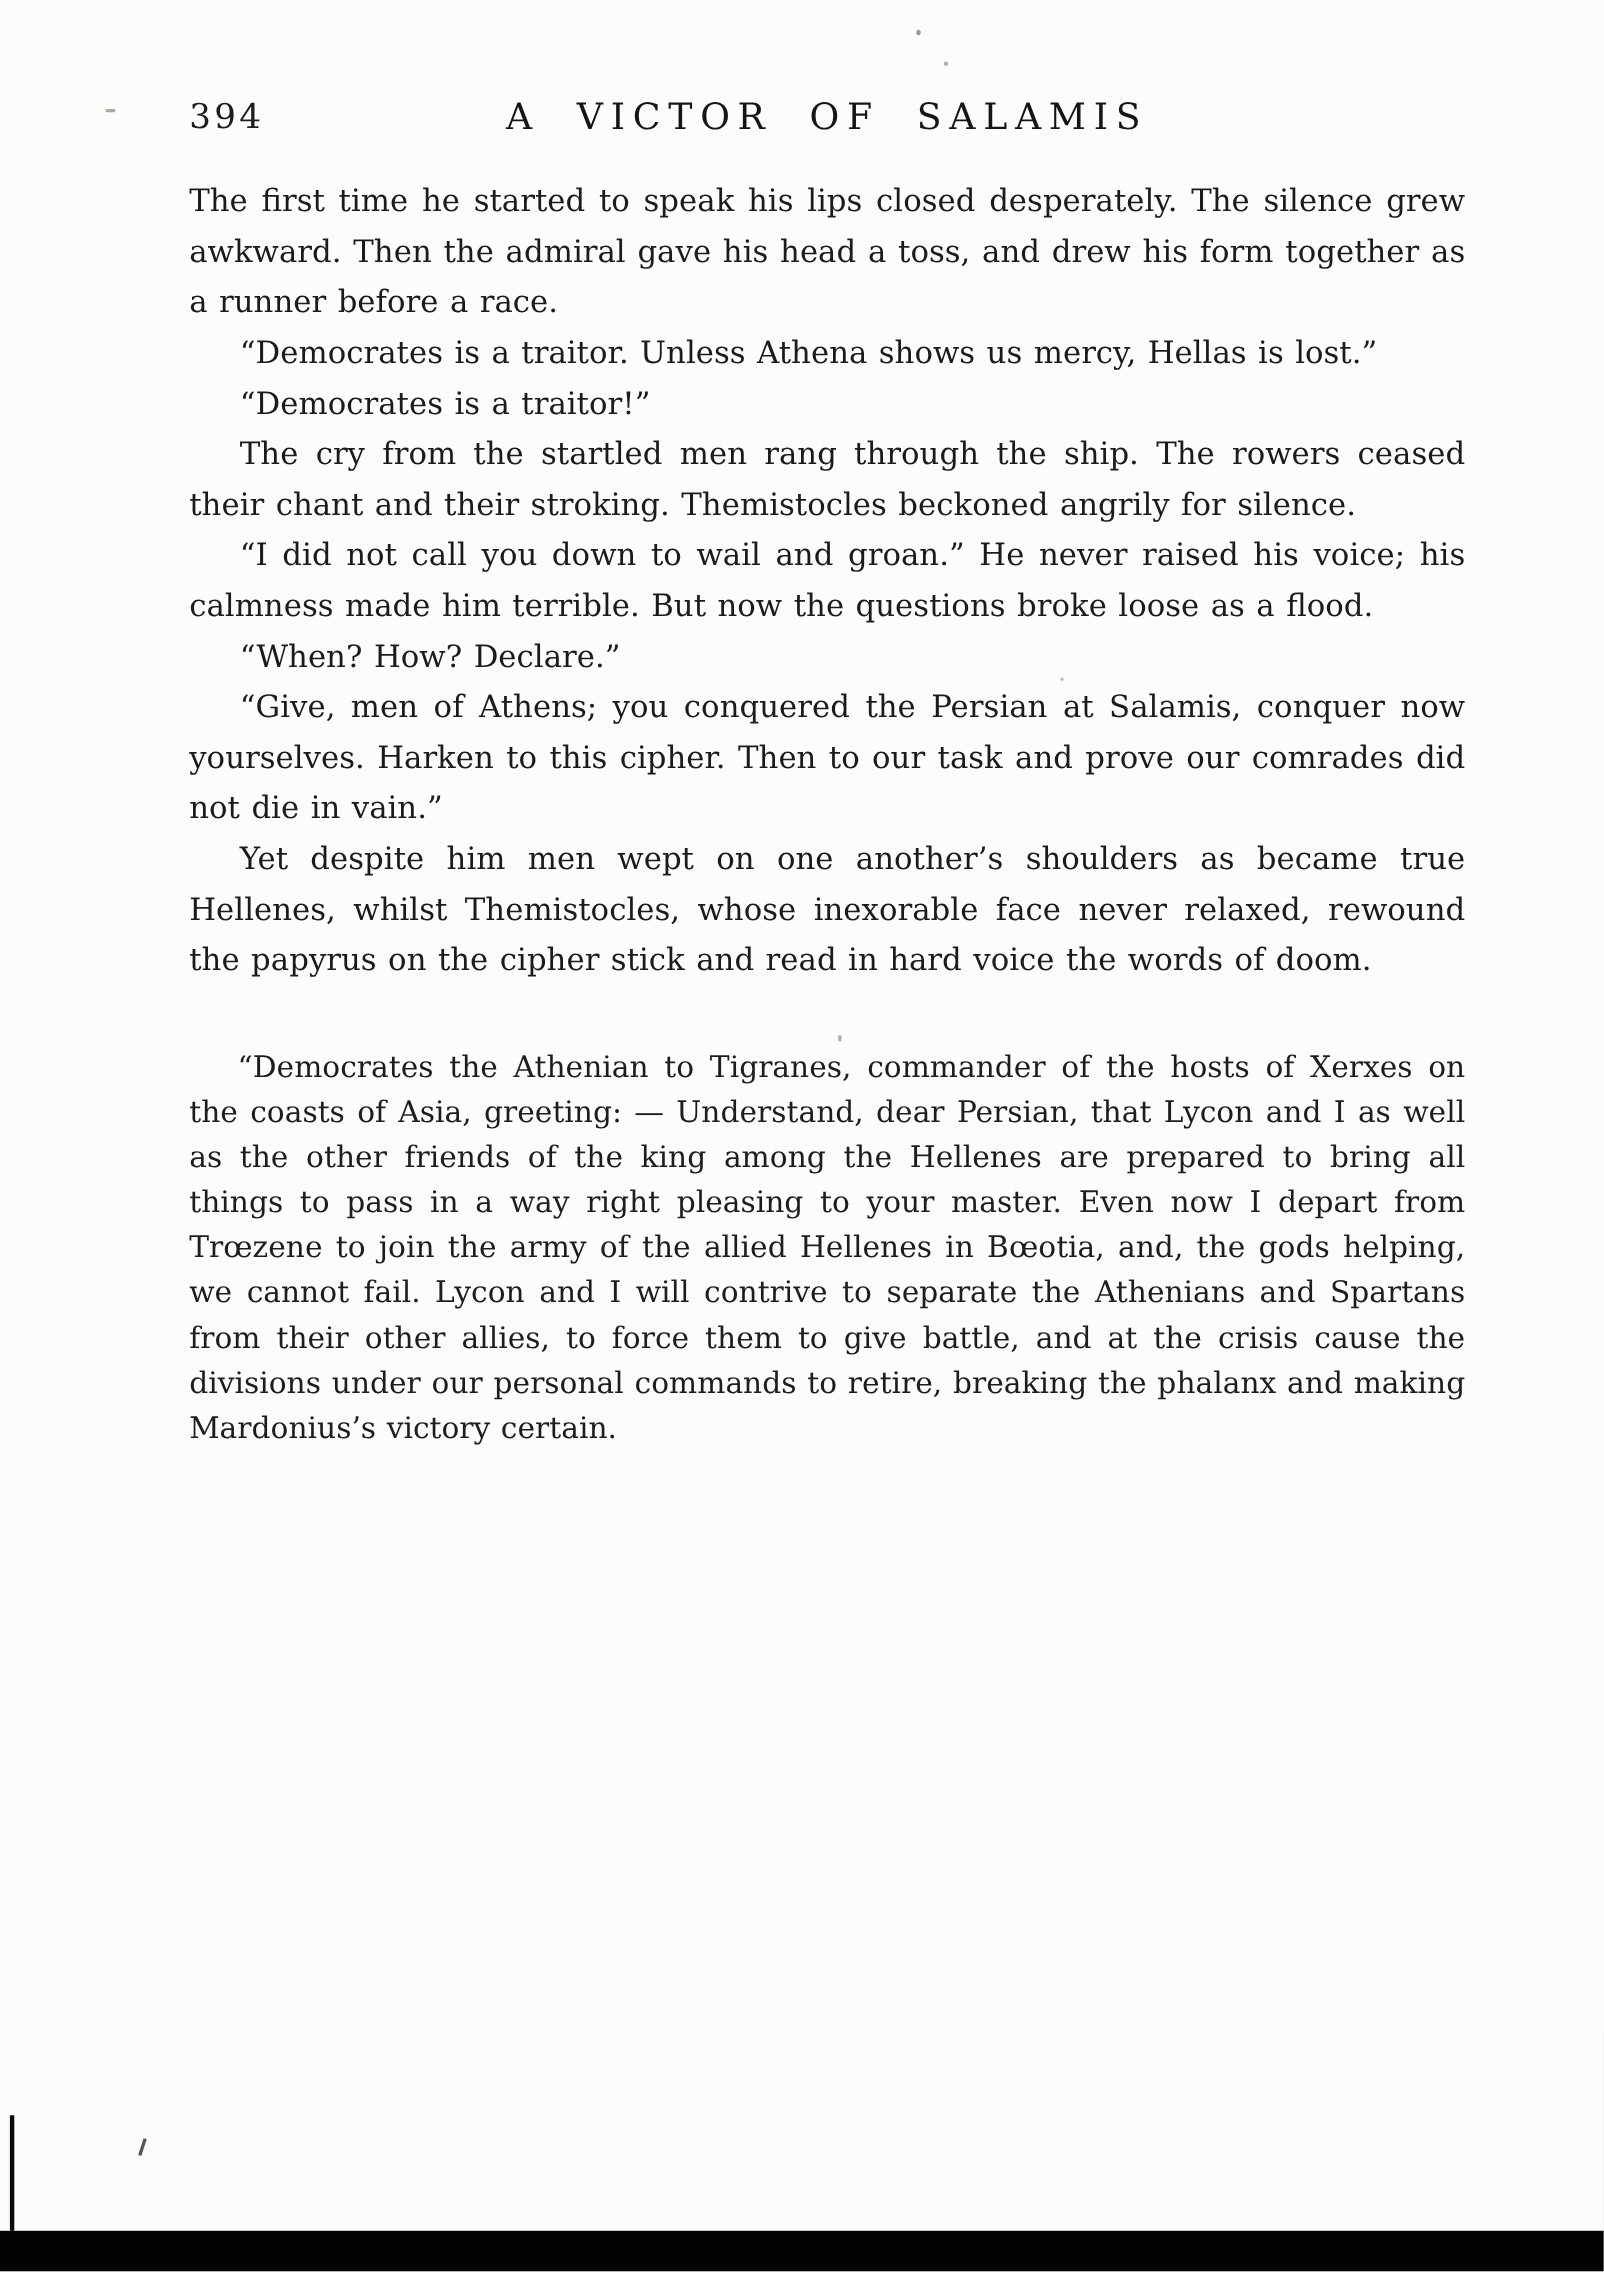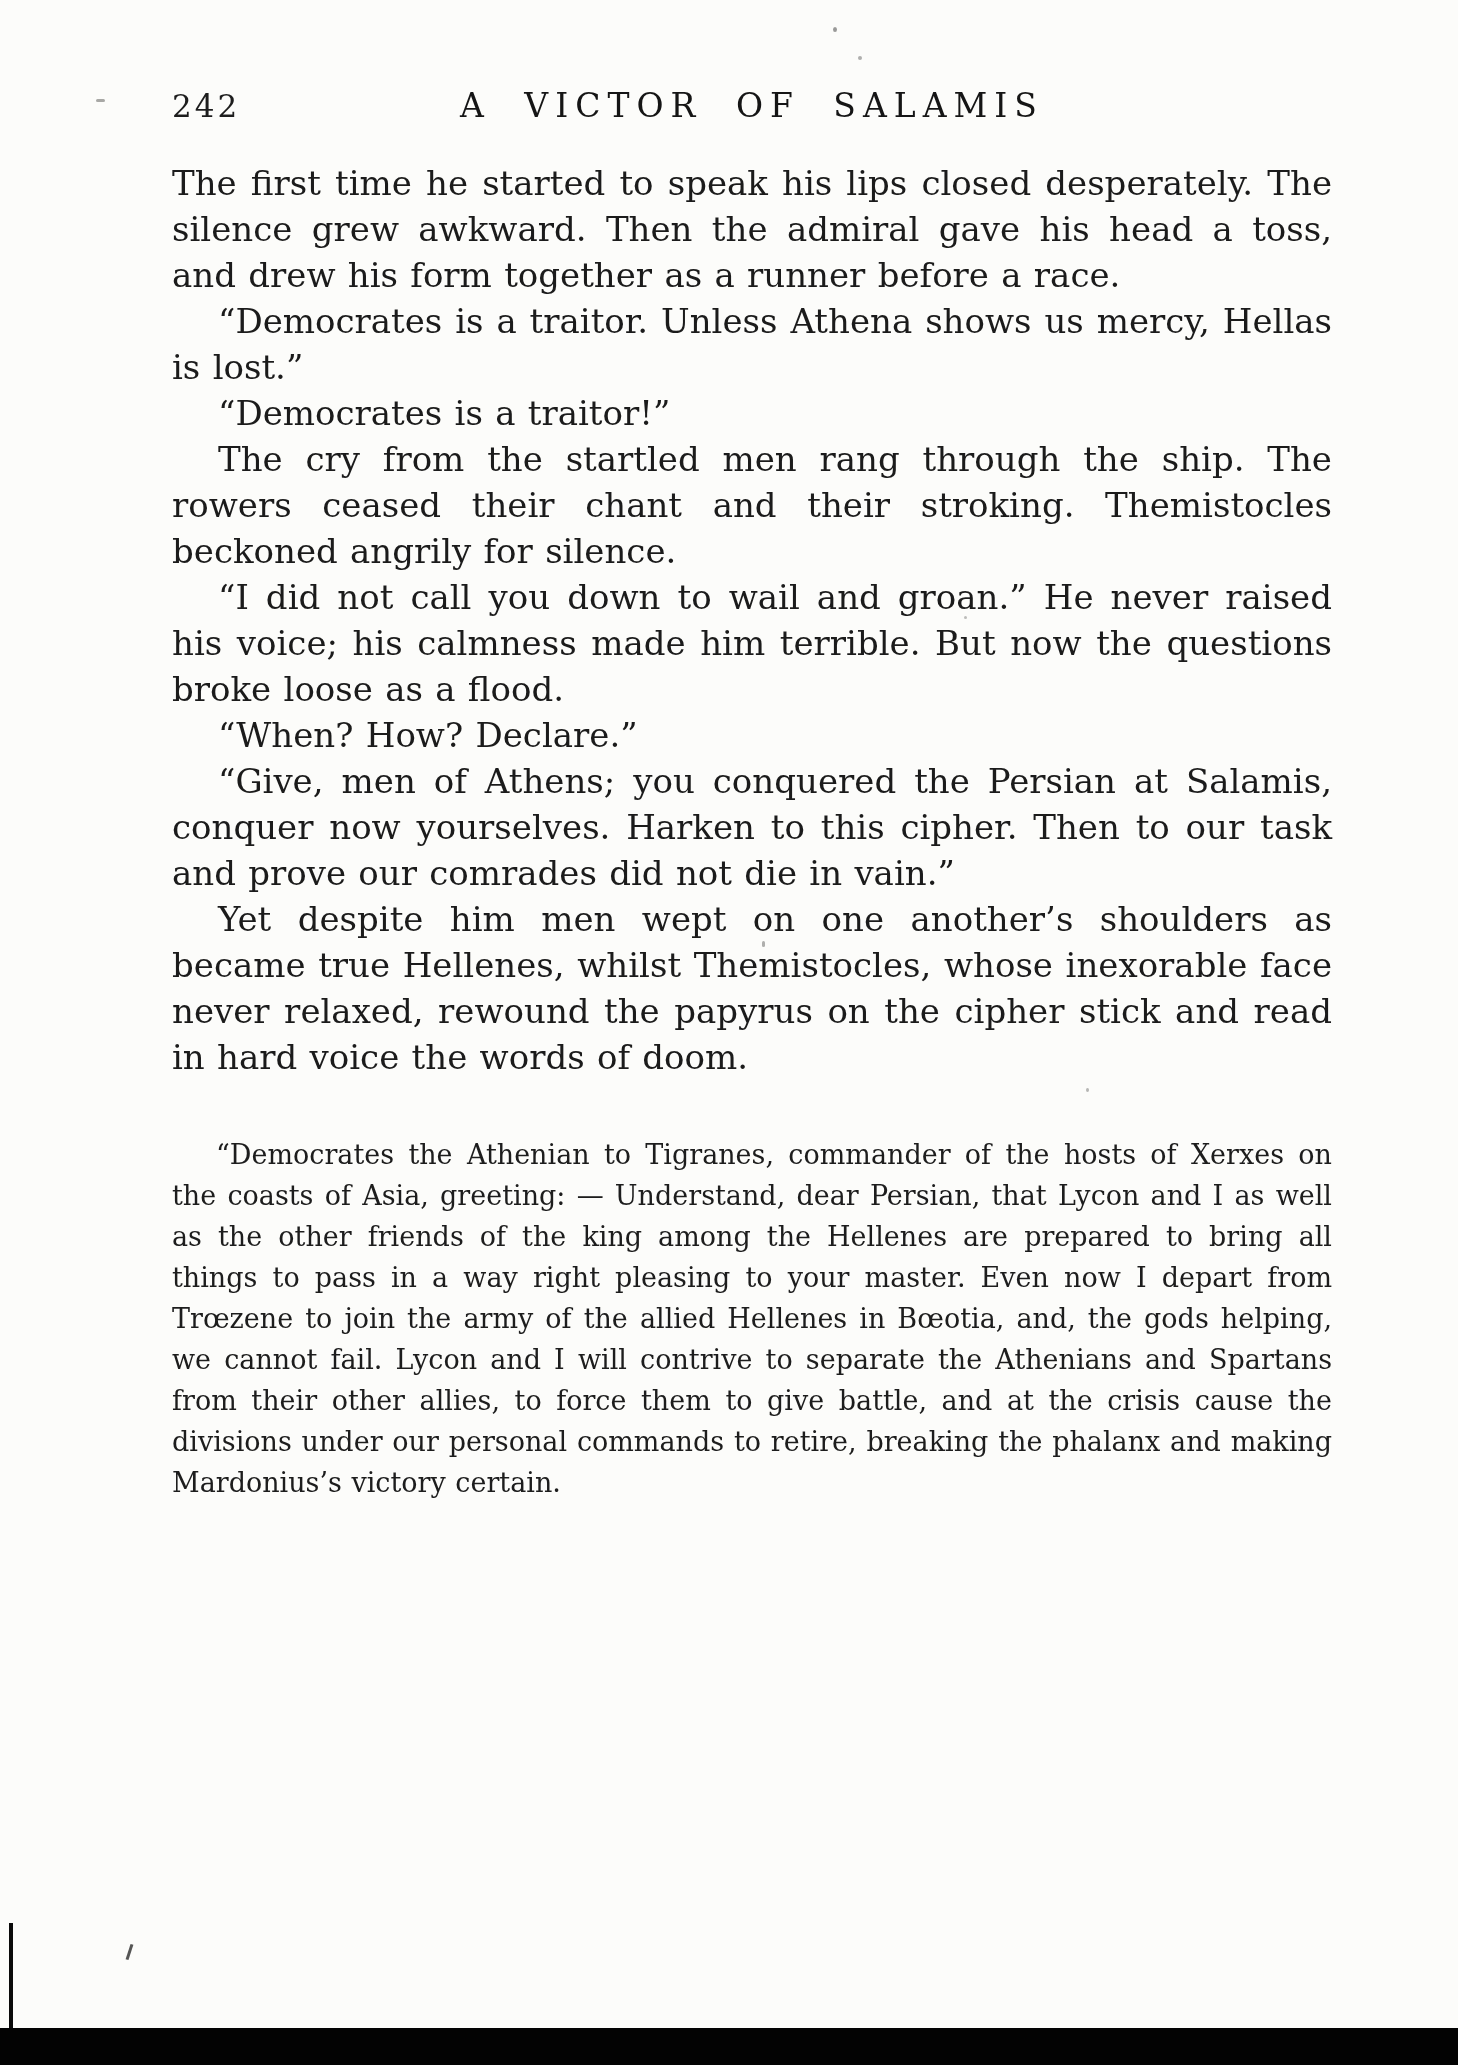--- a/index.html
+++ b/index.html
@@ -42,21 +42,21 @@
   .running-title {
     text-align: center;
     font-size: 33px;
     letter-spacing: 7px;
     word-spacing: 16px;
     color: #151515;
     padding-top: 2px;
   }
   .body-text p {
     margin: 0;
-    font-size: 34px;
+    font-size: 28px;
     line-height: 46px;
     text-align: justify;
     text-justify: inter-word;
     text-indent: 46px;
     word-spacing: 1.5px;
     color: #1b1b1b;
   }
   .body-text p.flush {
     text-indent: 0;
   }
@@ -113,21 +113,21 @@
   .s6 { left: 762px; top: 941px; width: 3px; height: 6px; border-radius: 2px; opacity: .55; }
 </style>
 </head>
 <body>
 
 <div class="page">
 
   <div class="content">
 
     <header class="header-row">
-      <span class="page-number">242</span>
+      <span class="page-number">394</span>
       <div class="running-title">A VICTOR OF SALAMIS</div>
     </header>
 
     <main class="body-text">
       <p class="flush">The first time he started to speak his lips closed desperately. The silence grew awkward. Then the admiral gave his head a toss, and drew his form together as a runner before a race.</p>
       <p>“Democrates is a traitor. Unless Athena shows us mercy, Hellas is lost.”</p>
       <p>“Democrates is a traitor!”</p>
       <p>The cry from the startled men rang through the ship. The rowers ceased their chant and their stroking. Themistocles beckoned angrily for silence.</p>
       <p>“I did not call you down to wail and groan.” He never raised his voice; his calmness made him terrible. But now the questions broke loose as a flood.</p>
       <p>“When? How? Declare.”</p>

